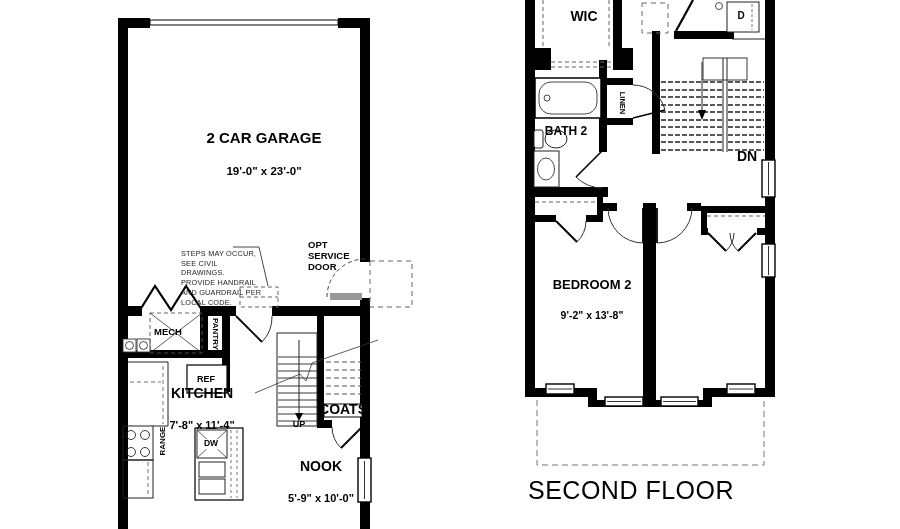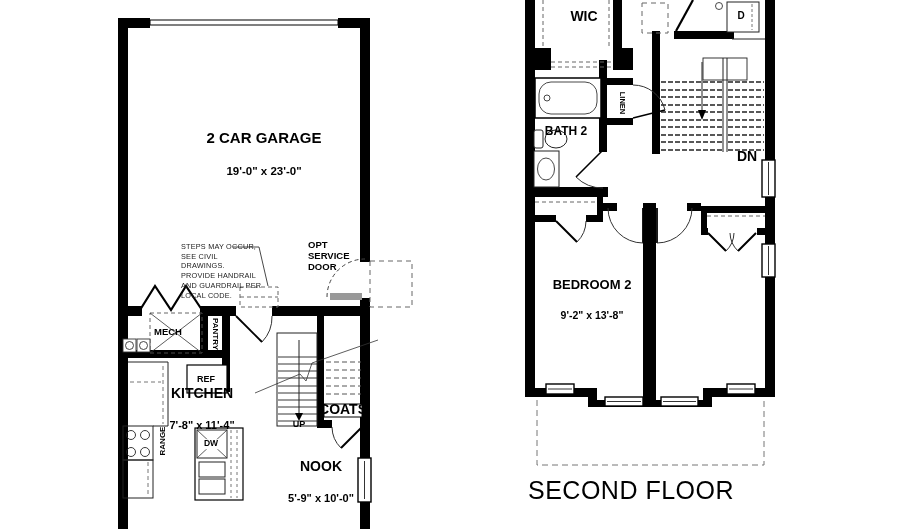--- a/index.html
+++ b/index.html
@@ -258,21 +258,21 @@
 
     <path d="M537,400 V465 H764 V397" fill="none" stroke="#777" stroke-width="1" stroke-dasharray="6,4"></path>
   </g>
 </svg>
 
 <div class="lbl" style="left:246px;top:154px;margin-left:18px;">
   <div class="room" style="font-size:15px;">2 CAR GARAGE</div>
   <div class="dims" style="font-size:11.5px;">19'-0" x 23'-0"</div>
 </div>
 
-<div class="note" style="left:181px;top:242px;width:82px;">STEPS MAY OCCUR,
+<div class="note" style="left:181px;top:249px;width:82px;">STEPS MAY OCCUR,
 SEE CIVIL DRAWINGS.
 PROVIDE HANDRAIL
 AND GUARDRAIL PER
 LOCAL CODE.</div>
 
 <div class="optlbl" style="left:308px;top:240px;">OPT
 SERVICE
 DOOR</div>
 
 <div class="lbl" style="left:168px;top:332px;font-size:9.5px;">MECH</div>

